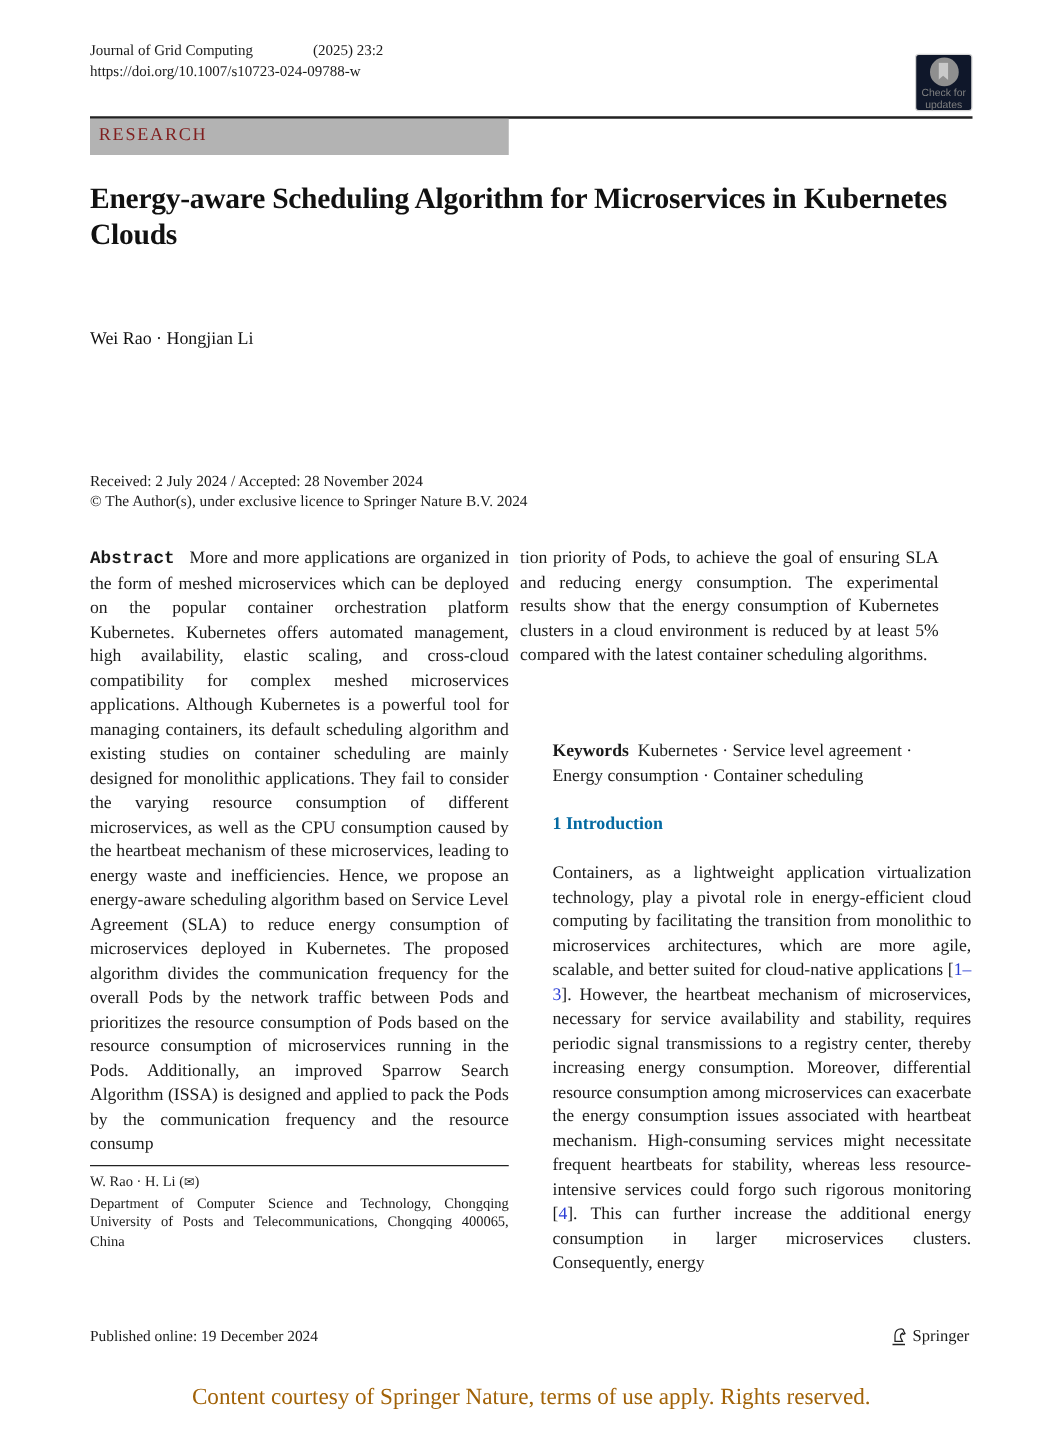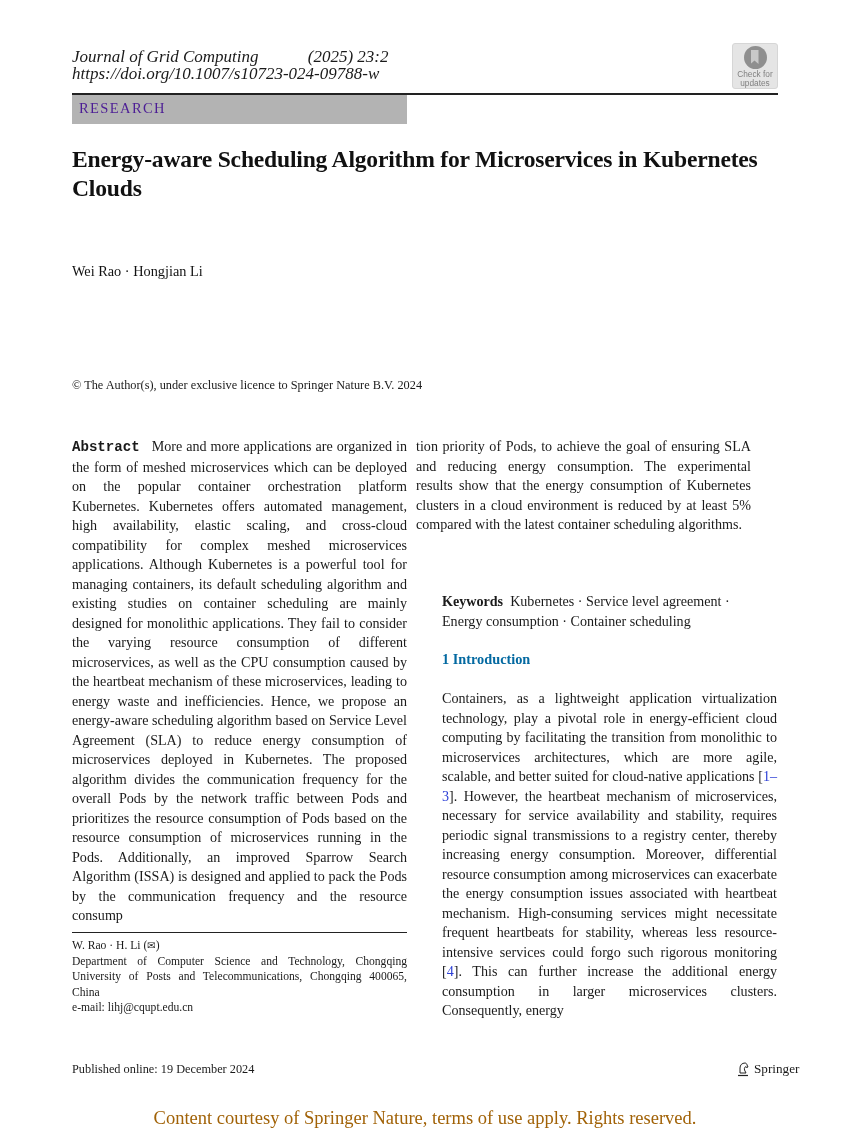--- a/index.html
+++ b/index.html
@@ -1,50 +1,50 @@
 <!DOCTYPE html>
 <html><head>
 <meta charset="utf-8">
 <style>
   * { margin: 0; padding: 0; box-sizing: border-box; }
   html, body { width: 850px; height: 1146px; background: #ffffff; overflow: hidden; }
   body { position: relative; font-family: "Liberation Serif", "DejaVu Serif", serif; color: #1a1a1a; }
 
-  .journal-header { position: absolute; left: 72px; top: 48px; font-size: 17px; line-height: 17px; color: #1a1a1a; font-style: italic; }
+  .journal-header { position: absolute; left: 72px; top: 32px; font-size: 12px; line-height: 17px; color: #1a1a1a; }
   .journal-header .line1 span.vol { margin-left: 45px; }
 
-  .crossmark { position: absolute; left: 732px; top: 43px; width: 46px; height: 46px; border: 1px solid #d6d6d6; border-radius: 3px; background: #e5e5e5; display: flex; flex-direction: column; align-items: center; justify-content: flex-start; padding-top: 2px; }
+  .crossmark { position: absolute; left: 732px; top: 43px; width: 46px; height: 46px; border: 1px solid #d6d6d6; border-radius: 3px; background: #0f172a; display: flex; flex-direction: column; align-items: center; justify-content: flex-start; padding-top: 2px; }
   .crossmark .circle { width: 23px; height: 23px; border-radius: 50%; background: #8f8f8f; position: relative; }
   .crossmark .circle::after { content: ""; position: absolute; left: 7px; top: 4px; width: 8px; height: 14px; background: #c9c9c9; clip-path: polygon(0 0, 100% 0, 100% 100%, 50% 75%, 0 100%); }
   .crossmark .txt { font-family: "Liberation Sans", sans-serif; font-size: 8.3px; line-height: 8.5px; color: #808080; text-align: center; margin-top: 1px; }
 
   .header-rule { position: absolute; left: 72px; top: 93px; width: 706px; height: 1.5px; background: #222; }
   .research-band { position: absolute; left: 72px; top: 95px; width: 335px; height: 29px; background: #b3b3b3; }
-  .research-band span { position: absolute; left: 7px; top: 5px; font-size: 14.5px; letter-spacing: 1.4px; color: #4c1d95; text-align: center; }
+  .research-band span { position: absolute; left: 7px; top: 5px; font-size: 14.5px; letter-spacing: 1.4px; color: #7f1d1d; text-align: center; }
 
   .title { position: absolute; left: 72px; top: 145px; width: 700px; font-size: 23.6px; line-height: 28.5px; font-weight: bold; color: #111; letter-spacing: -0.2px; }
   .authors { position: absolute; left: 72px; top: 244px; font-size: 14.3px; font-weight: normal; color: #111; margin-top: 19px; }
 
   .dates { position: absolute; left: 72px; top: 377px; font-size: 12.3px; line-height: 16px; color: #1a1a1a; }
 
   .col { position: absolute; width: 335px; font-size: 14.1px; line-height: 19.5px; text-align: justify; hyphens: manual; color: #1a1a1a; }
   .col-left { left: 72px; top: 437px; }
   .col-right { left: 416px; top: 437px; }
   .col b { font-weight: bold; font-family: Liberation Mono, monospace; }
 
   .kw { position: absolute; left: 442px; top: 572px; width: 340px; font-size: 14.1px; line-height: 19.5px; color: #1a1a1a; margin-top: 20px; }
   .section-head { position: absolute; left: 442px; top: 651px; font-size: 14.3px; font-weight: bold; color: #0369a1; }
   .intro { position: absolute; left: 442px; top: 689px; width: 335px; font-size: 14.1px; line-height: 19.5px; text-align: justify; color: #1a1a1a; }
   .cite { color: #2b3ed6; }
 
   .footnote-rule { position: absolute; left: 72px; top: 932px; width: 335px; height: 1px; background: #222; }
   .footnote { position: absolute; left: 72px; top: 938px; width: 335px; font-size: 11.6px; line-height: 15.5px; text-align: justify; color: #1a1a1a; }
 
   .published { position: absolute; left: 72px; top: 1062px; font-size: 12.3px; color: #1a1a1a; }
-  .springer { position: absolute; left: 736px; top: 1061px; display: flex; align-items: center; gap: 4px; font-size: 13.2px; color: #1a1a1a; }
+  .springer { position: absolute; left: 712px; top: 1061px; display: flex; align-items: center; gap: 4px; font-size: 13.2px; color: #1a1a1a; }
   .springer svg { display: block; }
 
   .courtesy { position: absolute; left: 0; top: 1108px; width: 850px; text-align: center; font-size: 18.5px; color: #a16207; }
 </style>
 </head>
 <body>
 
 <div class="journal-header">
   <div class="line1">
     <span>Journal of Grid Computing</span>
@@ -65,20 +65,21 @@
 <div class="research-band">
   <span>RESEARCH</span>
 </div>
 
 <h1 class="title">Energy-aware Scheduling Algorithm for Microservices in Kubernetes Clouds</h1>
 <div class="authors">
   <span>Wei Rao</span><span> · </span><span>Hongjian Li</span>
 </div>
 
 <div class="dates">
+  <div>Received: 2 July 2024 / Accepted: 28 November 2024</div>
   <div>© The Author(s), under exclusive licence to Springer Nature B.V.  2024</div>
 </div>
 
 <div class="col col-left">
   <b>Abstract</b>&nbsp;&nbsp;&nbsp;<span>More and more applications are organized in the form of meshed microservices which can be deployed on the popular container orchestration plat­form Kubernetes. Kubernetes offers automated man­agement, high availability, elastic scaling, and cross-cloud compatibility for complex meshed microser­vices applications. Although Kubernetes is a power­ful tool for managing containers, its default scheduling algorithm and existing studies on container schedul­ing are mainly designed for monolithic applications. They fail to consider the varying resource consump­tion of different microservices, as well as the CPU con­sumption caused by the heartbeat mechanism of these microservices, leading to energy waste and inefficien­cies. Hence, we propose an energy-aware scheduling algorithm based on Service Level Agreement (SLA) to reduce energy consumption of microservices deployed in Kubernetes. The proposed algorithm divides the communication frequency for the overall Pods by the network traffic between Pods and prioritizes the resource consumption of Pods based on the resource consumption of microservices running in the Pods. Additionally, an improved Sparrow Search Algorithm (ISSA) is designed and applied to pack the Pods by the communication frequency and the resource consump­</span>
 </div>
 
 <div class="col col-right">
   <span>tion priority of Pods, to achieve the goal of ensuring SLA and reducing energy consumption. The experi­mental results show that the energy consumption of Kubernetes clusters in a cloud environment is reduced by at least 5% compared with the latest container scheduling algorithms.</span>
 </div>
@@ -94,21 +95,20 @@
 <div class="intro">
   <span>Containers, as a lightweight application virtualization technology, play a pivotal role in energy-efficient cloud computing by facilitating the transition from mono­lithic to microservices architectures, which are more agile, scalable, and better suited for cloud-native appli­cations [</span><span class="cite">1–3</span><span>]. However, the heartbeat mechanism of microservices, necessary for service availability and stability, requires periodic signal transmissions to a reg­istry center, thereby increasing energy consumption. Moreover, differential resource consumption among microservices can exacerbate the energy consumption issues associated with heartbeat mechanism. High-consuming services might necessitate frequent heart­beats for stability, whereas less resource-intensive ser­vices could forgo such rigorous monitoring [</span><span class="cite">4</span><span>]. This can further increase the additional energy consumption in larger microservices clusters. Consequently, energy</span>
 </div>
 
 <div class="footnote-rule"></div>
 <div class="footnote">
   <div>
     <span>W. Rao · H. Li (</span><span style="font-family:'DejaVu Sans',sans-serif;font-size:10px;">✉</span><span>)</span>
   </div>
   <div>Department of Computer Science and Technology, Chongqing University of Posts and Telecommunications, Chongqing 400065, China</div>
-  <div>e-mail: lihj@cqupt.edu.cn</div>
 </div>
 
 <div class="published">Published online: 19 December 2024</div>
 <div class="springer">
   <svg width="14" height="16" viewBox="0 0 14 16">
     <path d="M4 12 L4 7 C4 4 6 2 9 2 C10 2 11 3 11 4 L12 6 L10.5 6.5 L10 5.5 C9 6 8 7 8.5 9 L10 12 Z" fill="none" stroke="#222" stroke-width="1"></path>
     <line x1="2" y1="14.5" x2="12" y2="14.5" stroke="#222" stroke-width="1.2"></line>
   </svg>
   <span>Springer</span>
 </div>

